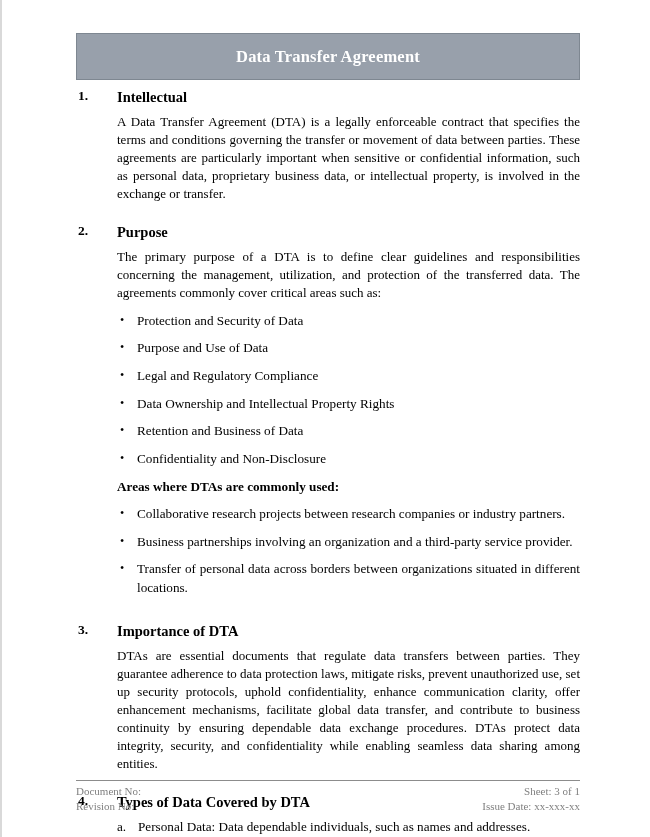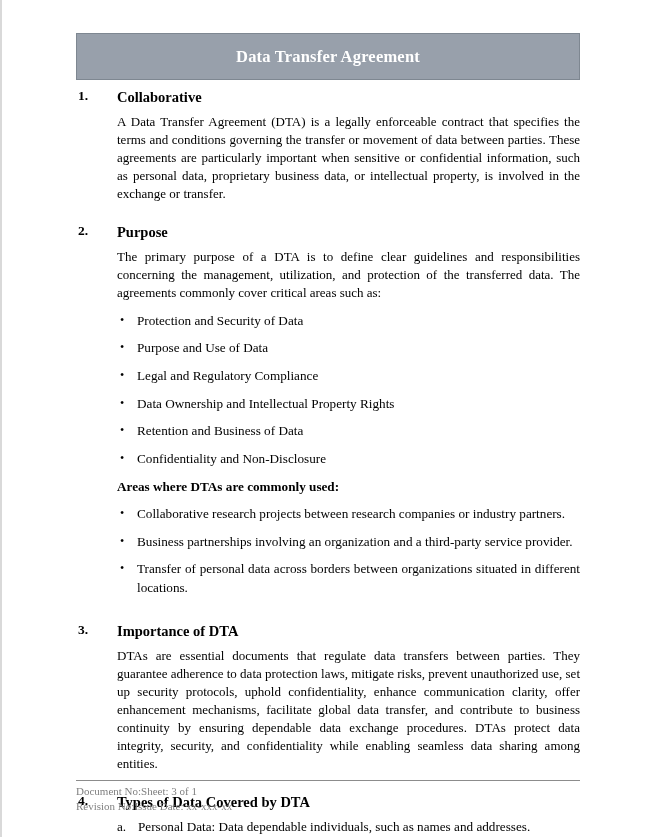--- a/index.html
+++ b/index.html
@@ -151,20 +151,21 @@
     top: 780px;
     width: 504px;
     border-top: 1px solid #8c8c8c;
     padding-top: 3px;
     color: #808080;
     font-size: 11px;
     line-height: 1.38;
   }
   .footer-row {
     display: flex;
+    justify-content: space-between;
     align-items: baseline;
   }
   .footer-left, .footer-right {
     white-space: nowrap;
   }
   .footer-right { text-align: right; }
 </style>
 </head>
 <body>
 
@@ -172,21 +173,21 @@
 
   <div class="title-banner">
     <span class="title-text">Data Transfer Agreement</span>
   </div>
 
   <div class="content">
 
     <div class="section">
       <div class="sec-head">
         <span class="sec-num">1.</span>
-        <span class="sec-title">Collaborative</span>
+        <span class="sec-title">Intellectual</span>
       </div>
       <p class="body-text">A Data Transfer Agreement (DTA) is a legally enforceable contract that specifies the terms and conditions governing the transfer or movement of data between parties. These agreements are particularly important when sensitive or confidential information, such as personal data, proprietary business data, or intellectual property, is involved in the exchange or transfer.</p>
     </div>
 
     <div class="spacer-lg"></div>
 
     <div class="section">
       <div class="sec-head">
         <span class="sec-num">2.</span>
         <span class="sec-title">Purpose</span>

